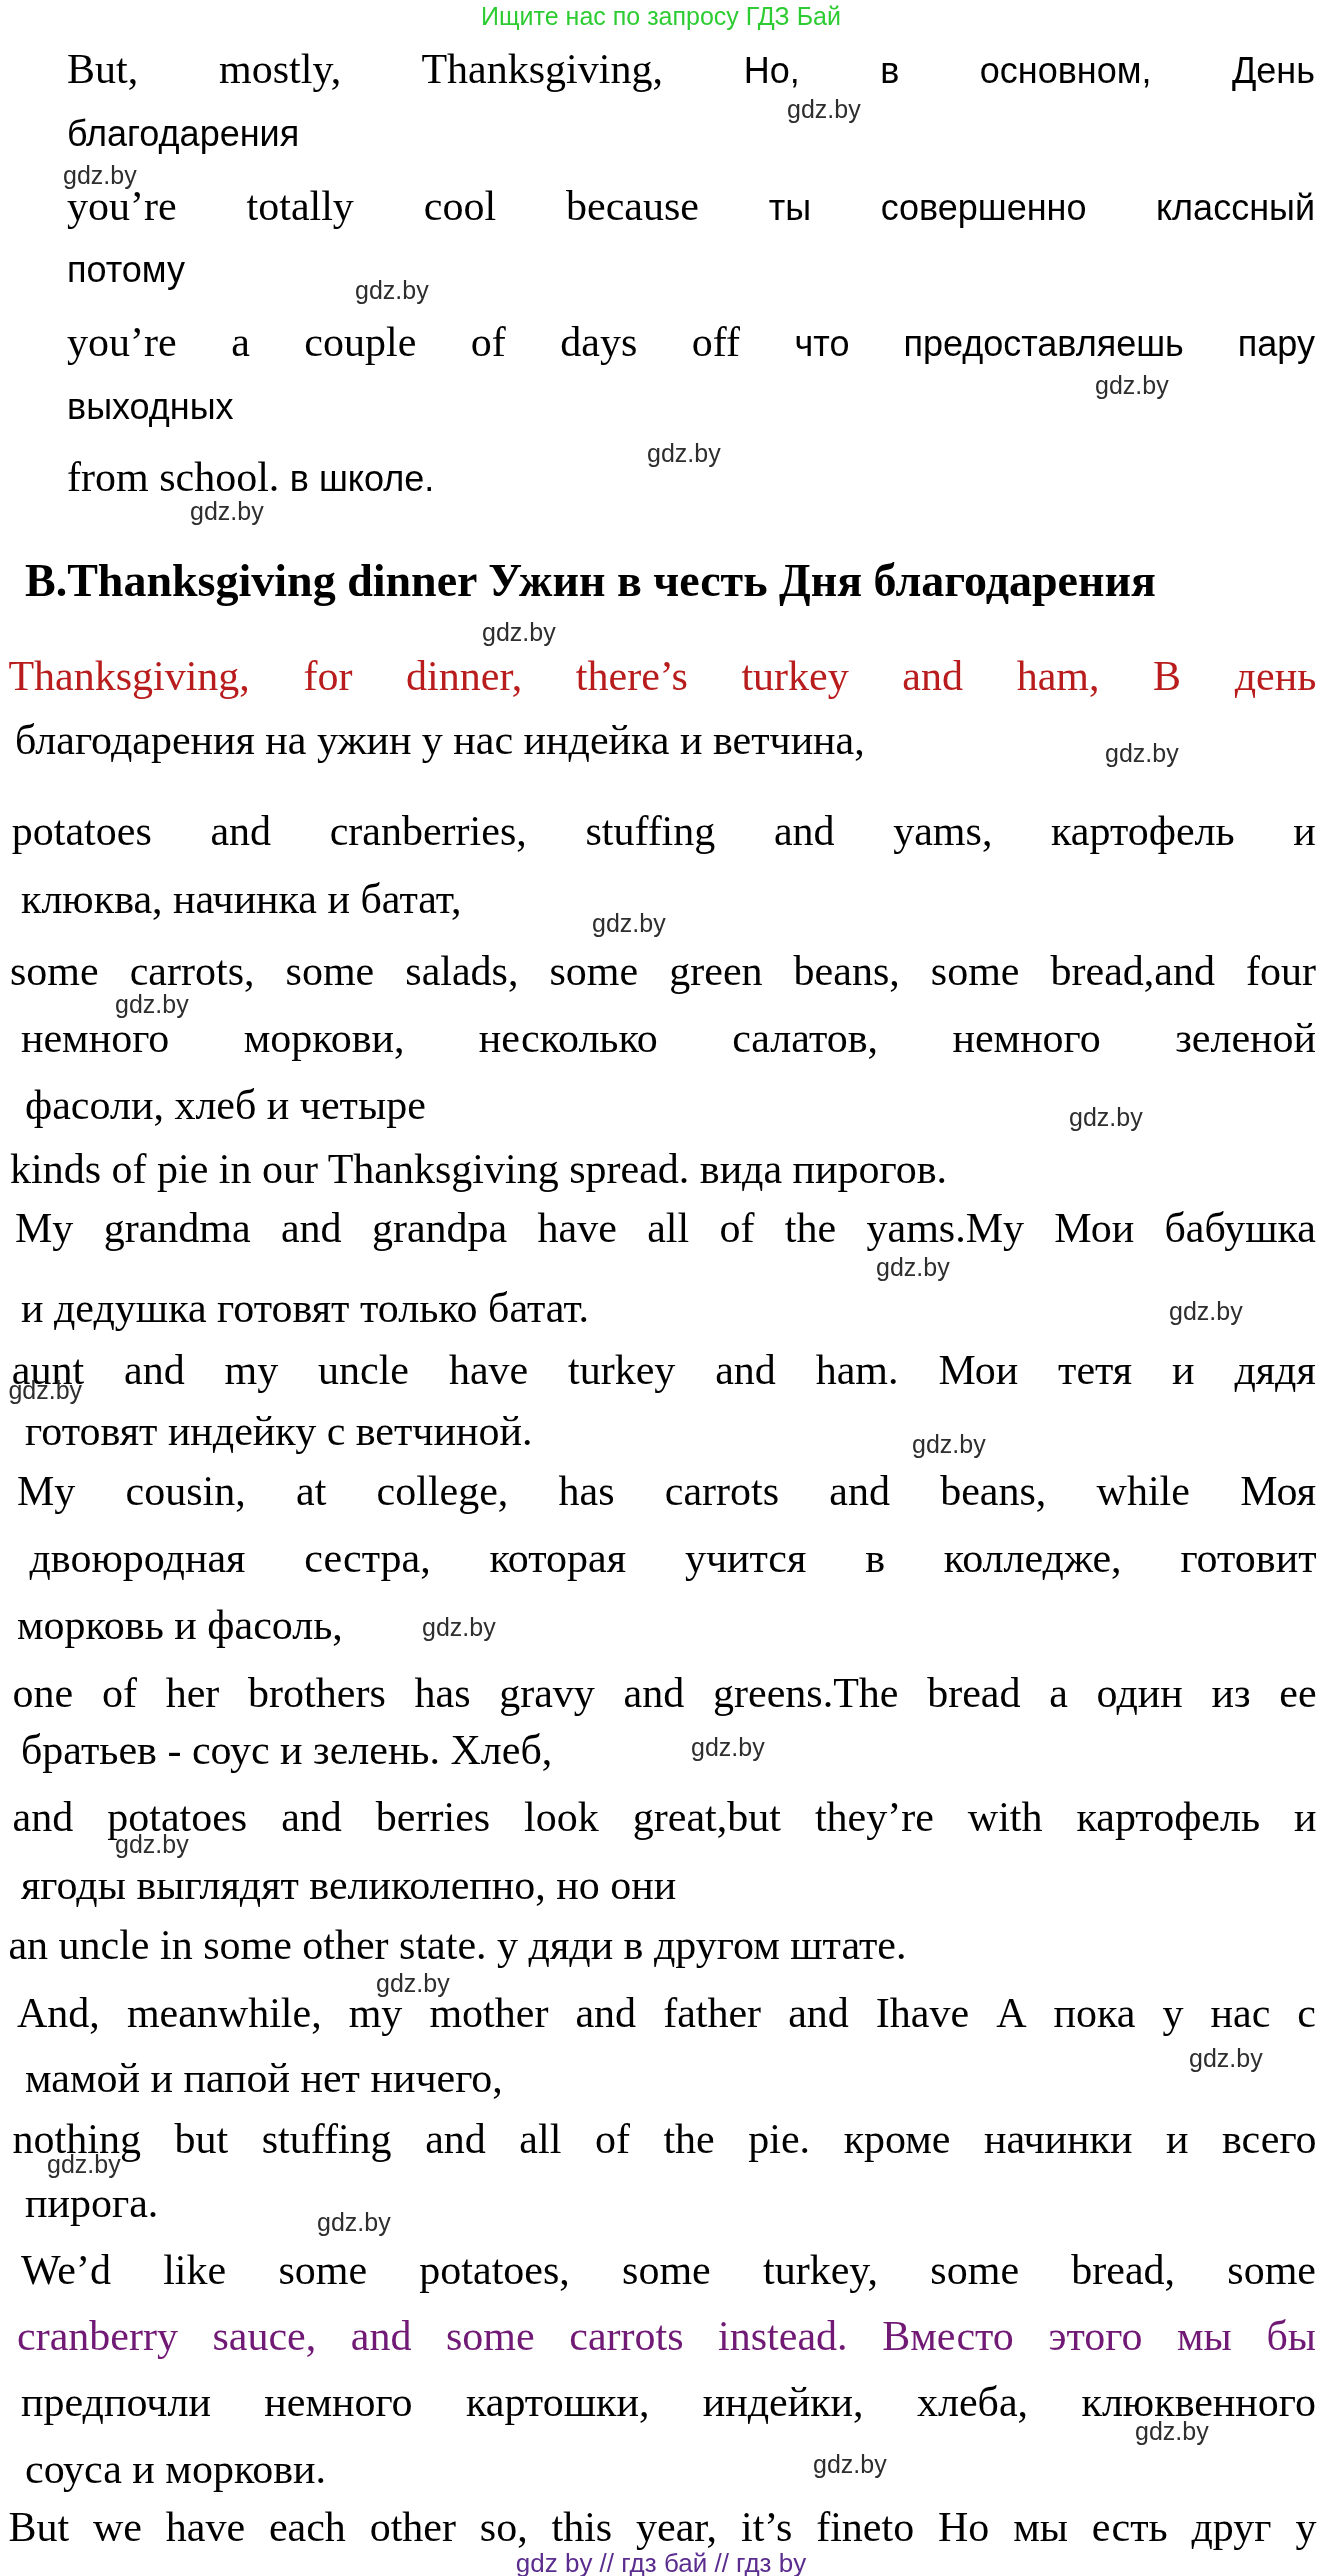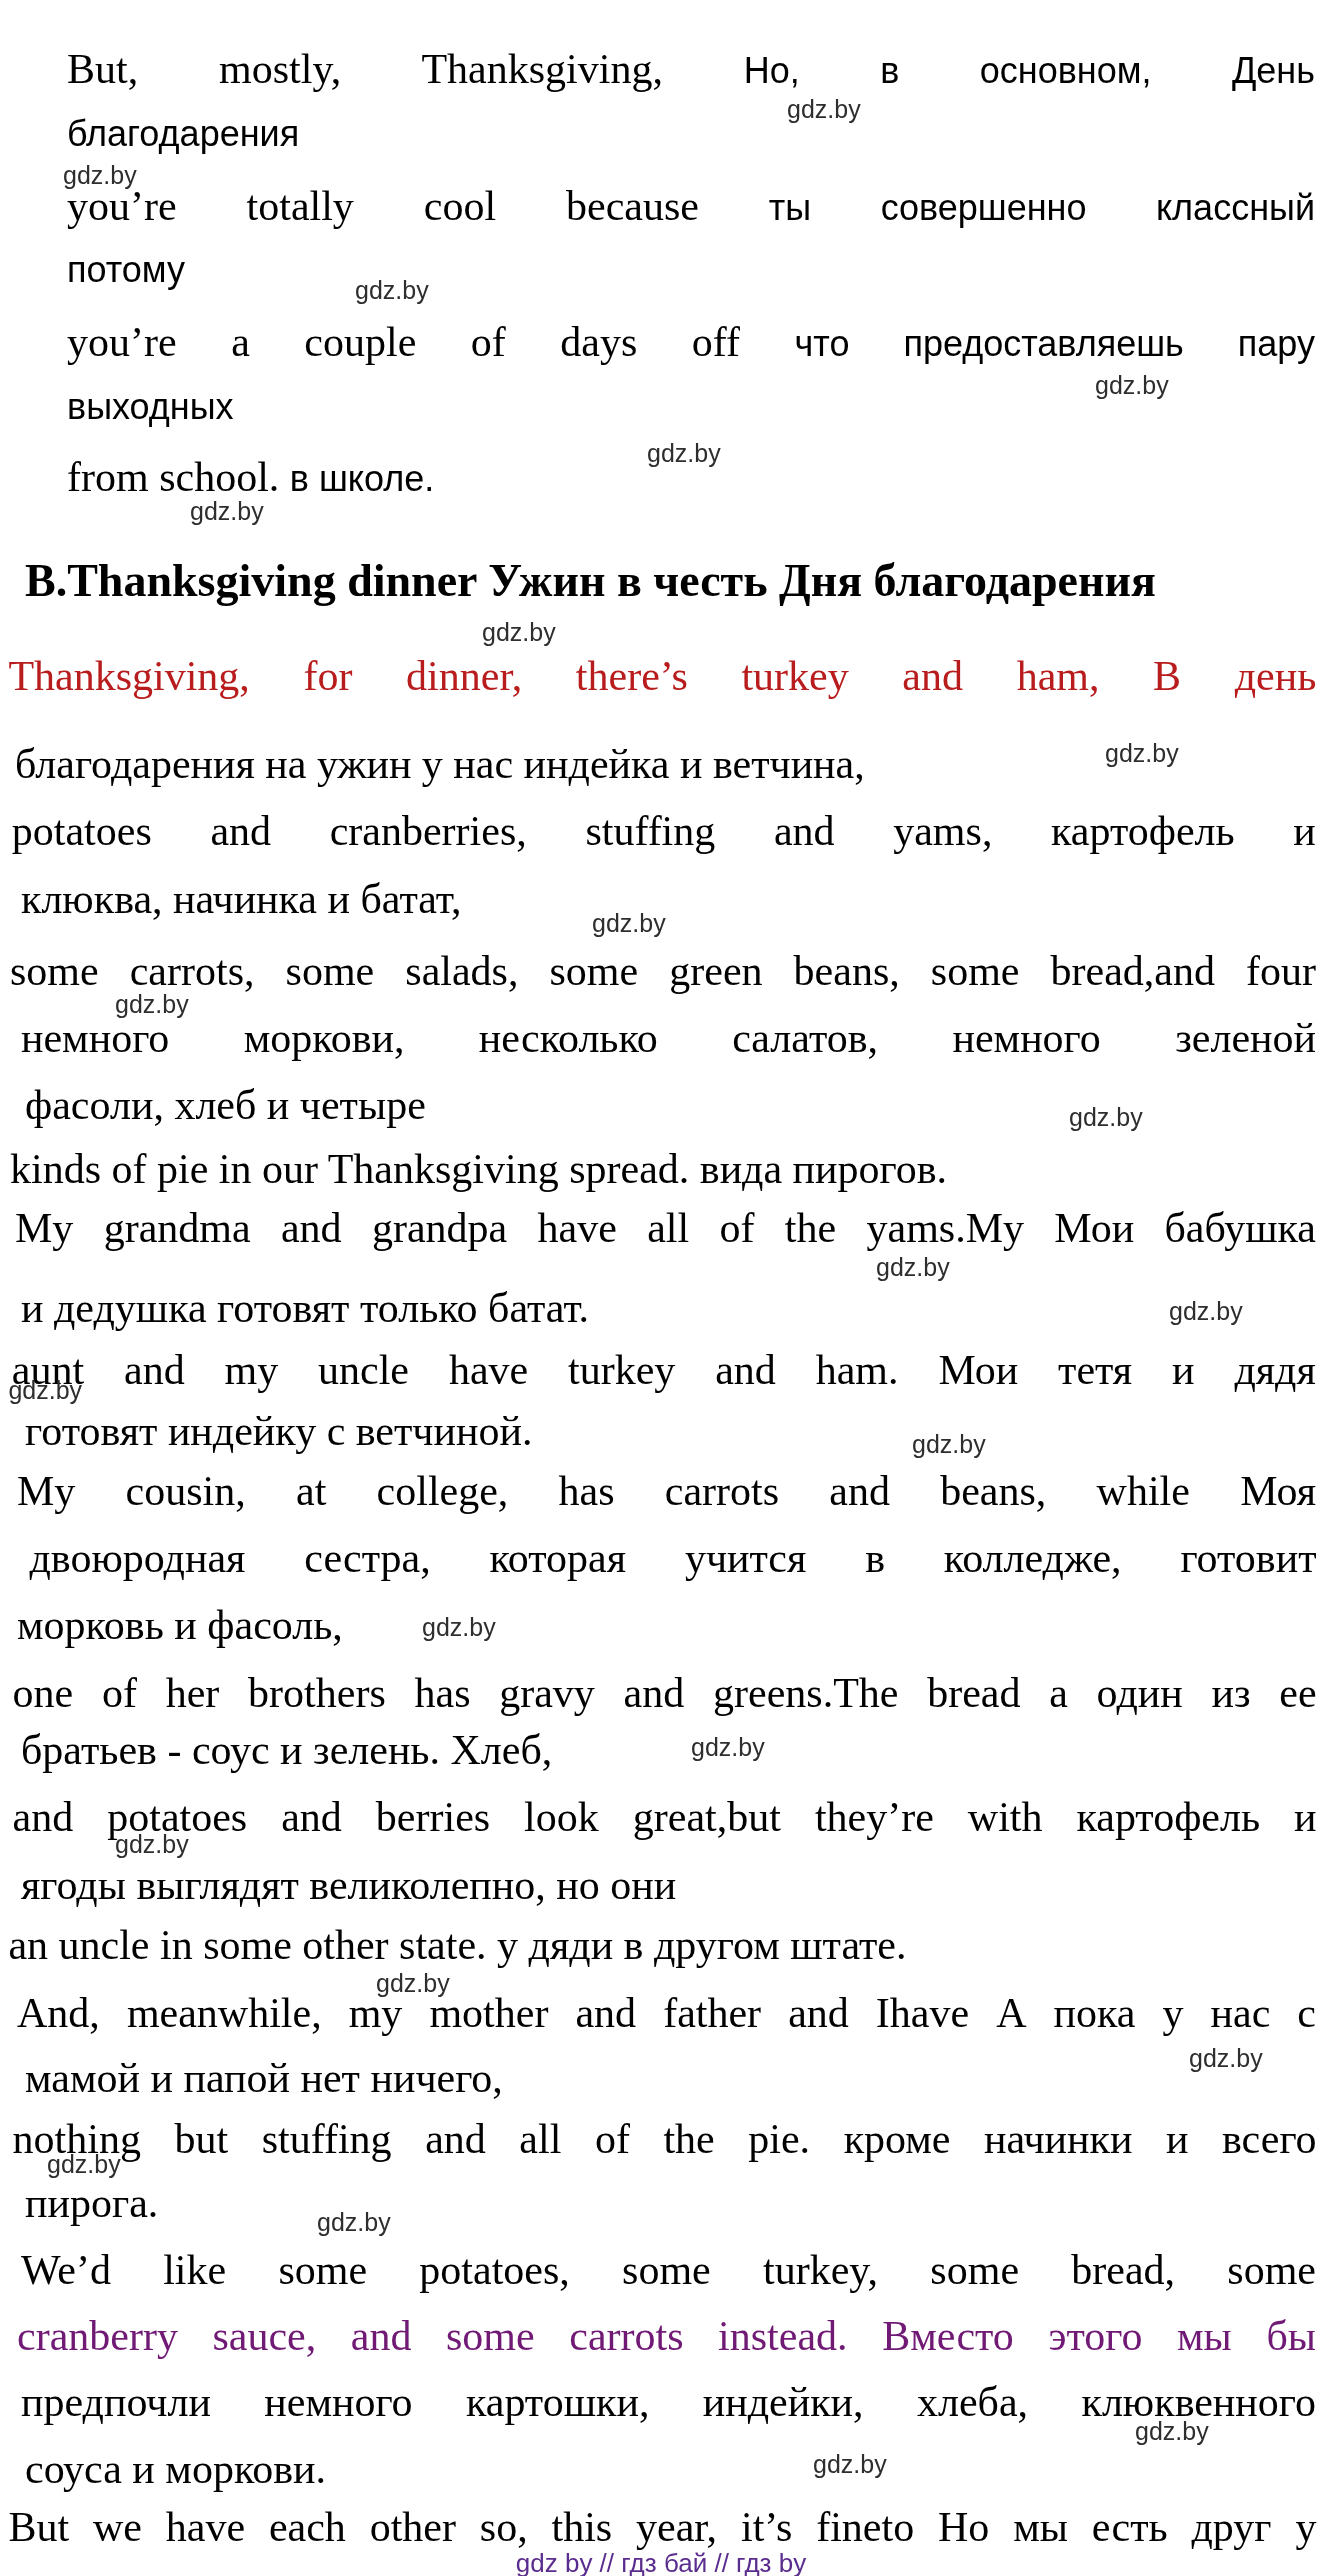--- a/index.html
+++ b/index.html
@@ -43,31 +43,32 @@
     font-family:"Liberation Sans", sans-serif;
     font-size:25px;
     line-height:1;
     white-space:nowrap;
   }
 </style>
 </head>
 <body>
 
 <div class="page" style="background: rgb(255, 255, 255);">
+  <div class="banner" style="color: rgb(46, 204, 51);">Ищите нас по запросу ГДЗ Бай</div>
   <div id="lines">
       <div class="line align-justify" style="top: 47px; left: 67px; width: 1248px;"><span class="f-serif" style="color: rgb(0, 0, 0);">But, mostly, Thanksgiving, </span><span class="f-sans" style="color: rgb(0, 0, 0);">Но, в основном, День</span></div>
       <div class="line align-left" style="top: 115px; left: 67px;"><span class="f-sans" style="color: rgb(0, 0, 0);">благодарения</span></div>
       <div class="line align-justify" style="top: 184px; left: 67px; width: 1248px;"><span class="f-serif" style="color: rgb(0, 0, 0);">you’re totally cool because </span><span class="f-sans" style="color: rgb(0, 0, 0);">ты совершенно классный</span></div>
       <div class="line align-left" style="top: 251px; left: 67px;"><span class="f-sans" style="color: rgb(0, 0, 0);">потому</span></div>
       <div class="line align-justify" style="top: 320px; left: 67px; width: 1248px;"><span class="f-serif" style="color: rgb(0, 0, 0); margin-top: 40px;">you’re a couple of days off </span><span class="f-sans" style="color: rgb(0, 0, 0);">что предоставляешь пару</span></div>
       <div class="line align-left" style="top: 388px; left: 67px;"><span class="f-sans" style="color: rgb(0, 0, 0);">выходных</span></div>
       <div class="line align-left" style="top: 455px; left: 67px;"><span class="f-serif" style="color: rgb(0, 0, 0);">from school. </span><span class="f-sans" style="color: rgb(0, 0, 0);">в школе.</span></div>
       <div class="line align-left" style="top: 556px; left: 25px;"><span class="f-bold" style="color: rgb(0, 0, 0);">B.Thanksgiving dinner Ужин в честь Дня благодарения</span></div>
       <div class="line align-justify" style="top: 654px; left: 8.4px; width: 1308px;"><span class="f-serif" style="color: #b91c1c;">Thanksgiving, for dinner, there’s turkey and ham, В день</span></div>
-      <div class="line align-left" style="top: 718px; left: 15px; margin-top: 24px;"><span class="f-serif" style="color: rgb(0, 0, 0);">благодарения на ужин у нас индейка и ветчина,</span></div>
+      <div class="line align-left" style="top: 718px; left: 15px;"><span class="f-serif" style="color: rgb(0, 0, 0);">благодарения на ужин у нас индейка и ветчина,</span></div>
       <div class="line align-justify" style="top: 809px; left: 11.8px; width: 1304px;"><span class="f-serif" style="color: rgb(0, 0, 0);">potatoes and cranberries, stuffing and yams, картофель и</span></div>
       <div class="line align-left" style="top: 877px; left: 21px;"><span class="f-serif" style="color: rgb(0, 0, 0);">клюква, начинка и батат,</span></div>
       <div class="line align-justify" style="top: 949px; left: 10px; width: 1306px;"><span class="f-serif" style="color: rgb(0, 0, 0);">some carrots, some salads, some green beans, some bread,and four</span></div>
       <div class="line align-justify" style="top: 1016px; left: 21px; width: 1295px;"><span class="f-serif" style="color: rgb(0, 0, 0);">немного моркови, несколько салатов, немного зеленой</span></div>
       <div class="line align-left" style="top: 1083px; left: 25px;"><span class="f-serif" style="color: rgb(0, 0, 0);">фасоли, хлеб и четыре</span></div>
       <div class="line align-left" style="top: 1147px; left: 10px;"><span class="f-serif" style="color: rgb(0, 0, 0);">kinds of pie in our Thanksgiving spread. вида пирогов.</span></div>
       <div class="line align-justify" style="top: 1206px; left: 15px; width: 1301px;"><span class="f-serif" style="color: rgb(0, 0, 0);">My grandma and grandpa have all of the yams.My Мои бабушка</span></div>
       <div class="line align-left" style="top: 1286px; left: 21px;"><span class="f-serif" style="color: rgb(0, 0, 0);">и дедушка готовят только батат.</span></div>
       <div class="line align-justify" style="top: 1348px; left: 11.8px; width: 1304px;"><span class="f-serif" style="color: rgb(0, 0, 0);">aunt and my uncle have turkey and ham. Мои тетя и дядя</span></div>
       <div class="line align-left" style="top: 1409px; left: 25px;"><span class="f-serif" style="color: rgb(0, 0, 0);">готовят индейку с ветчиной.</span></div>

